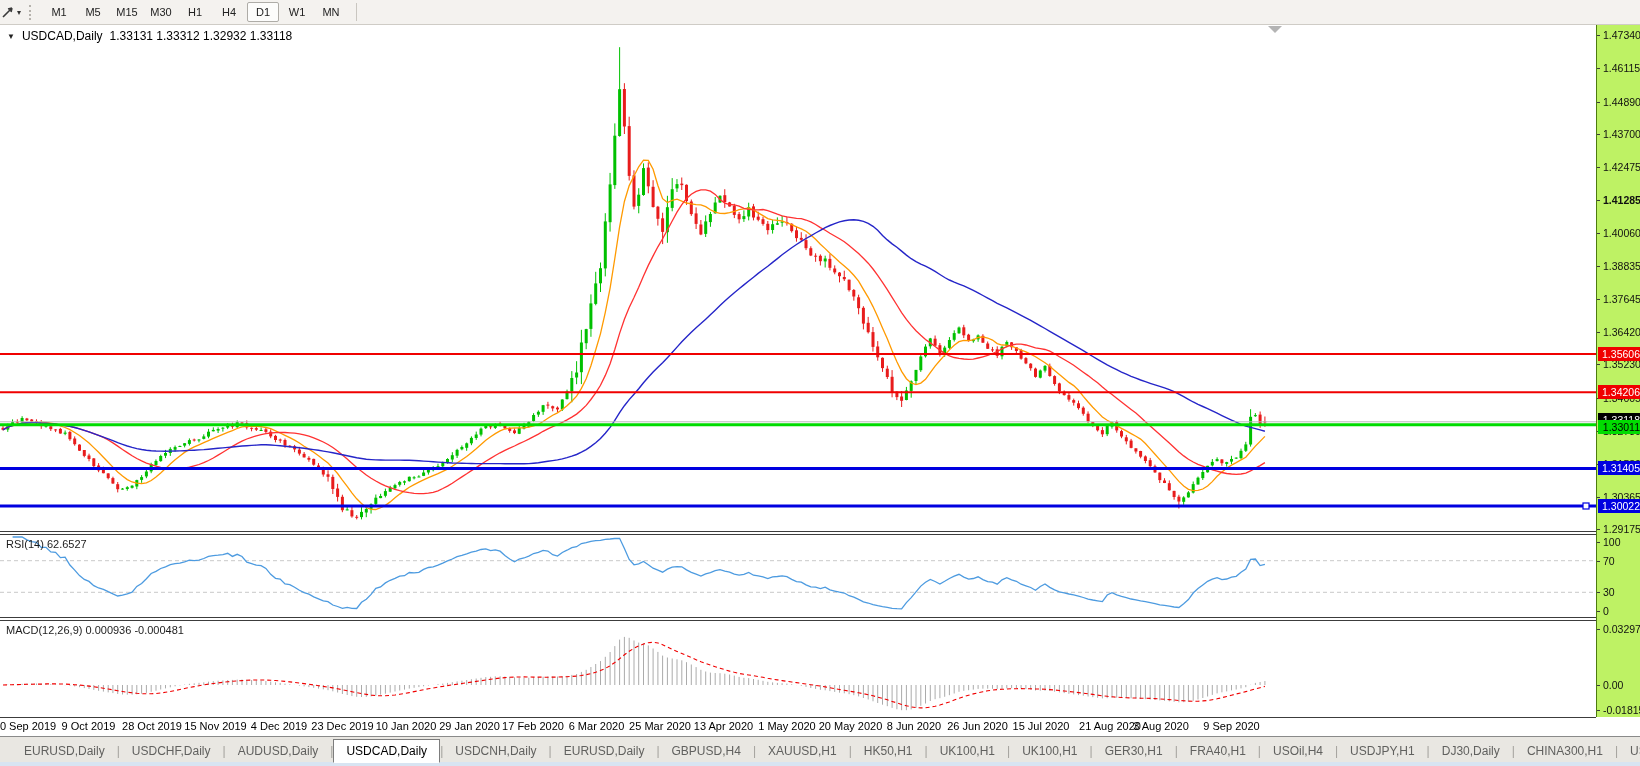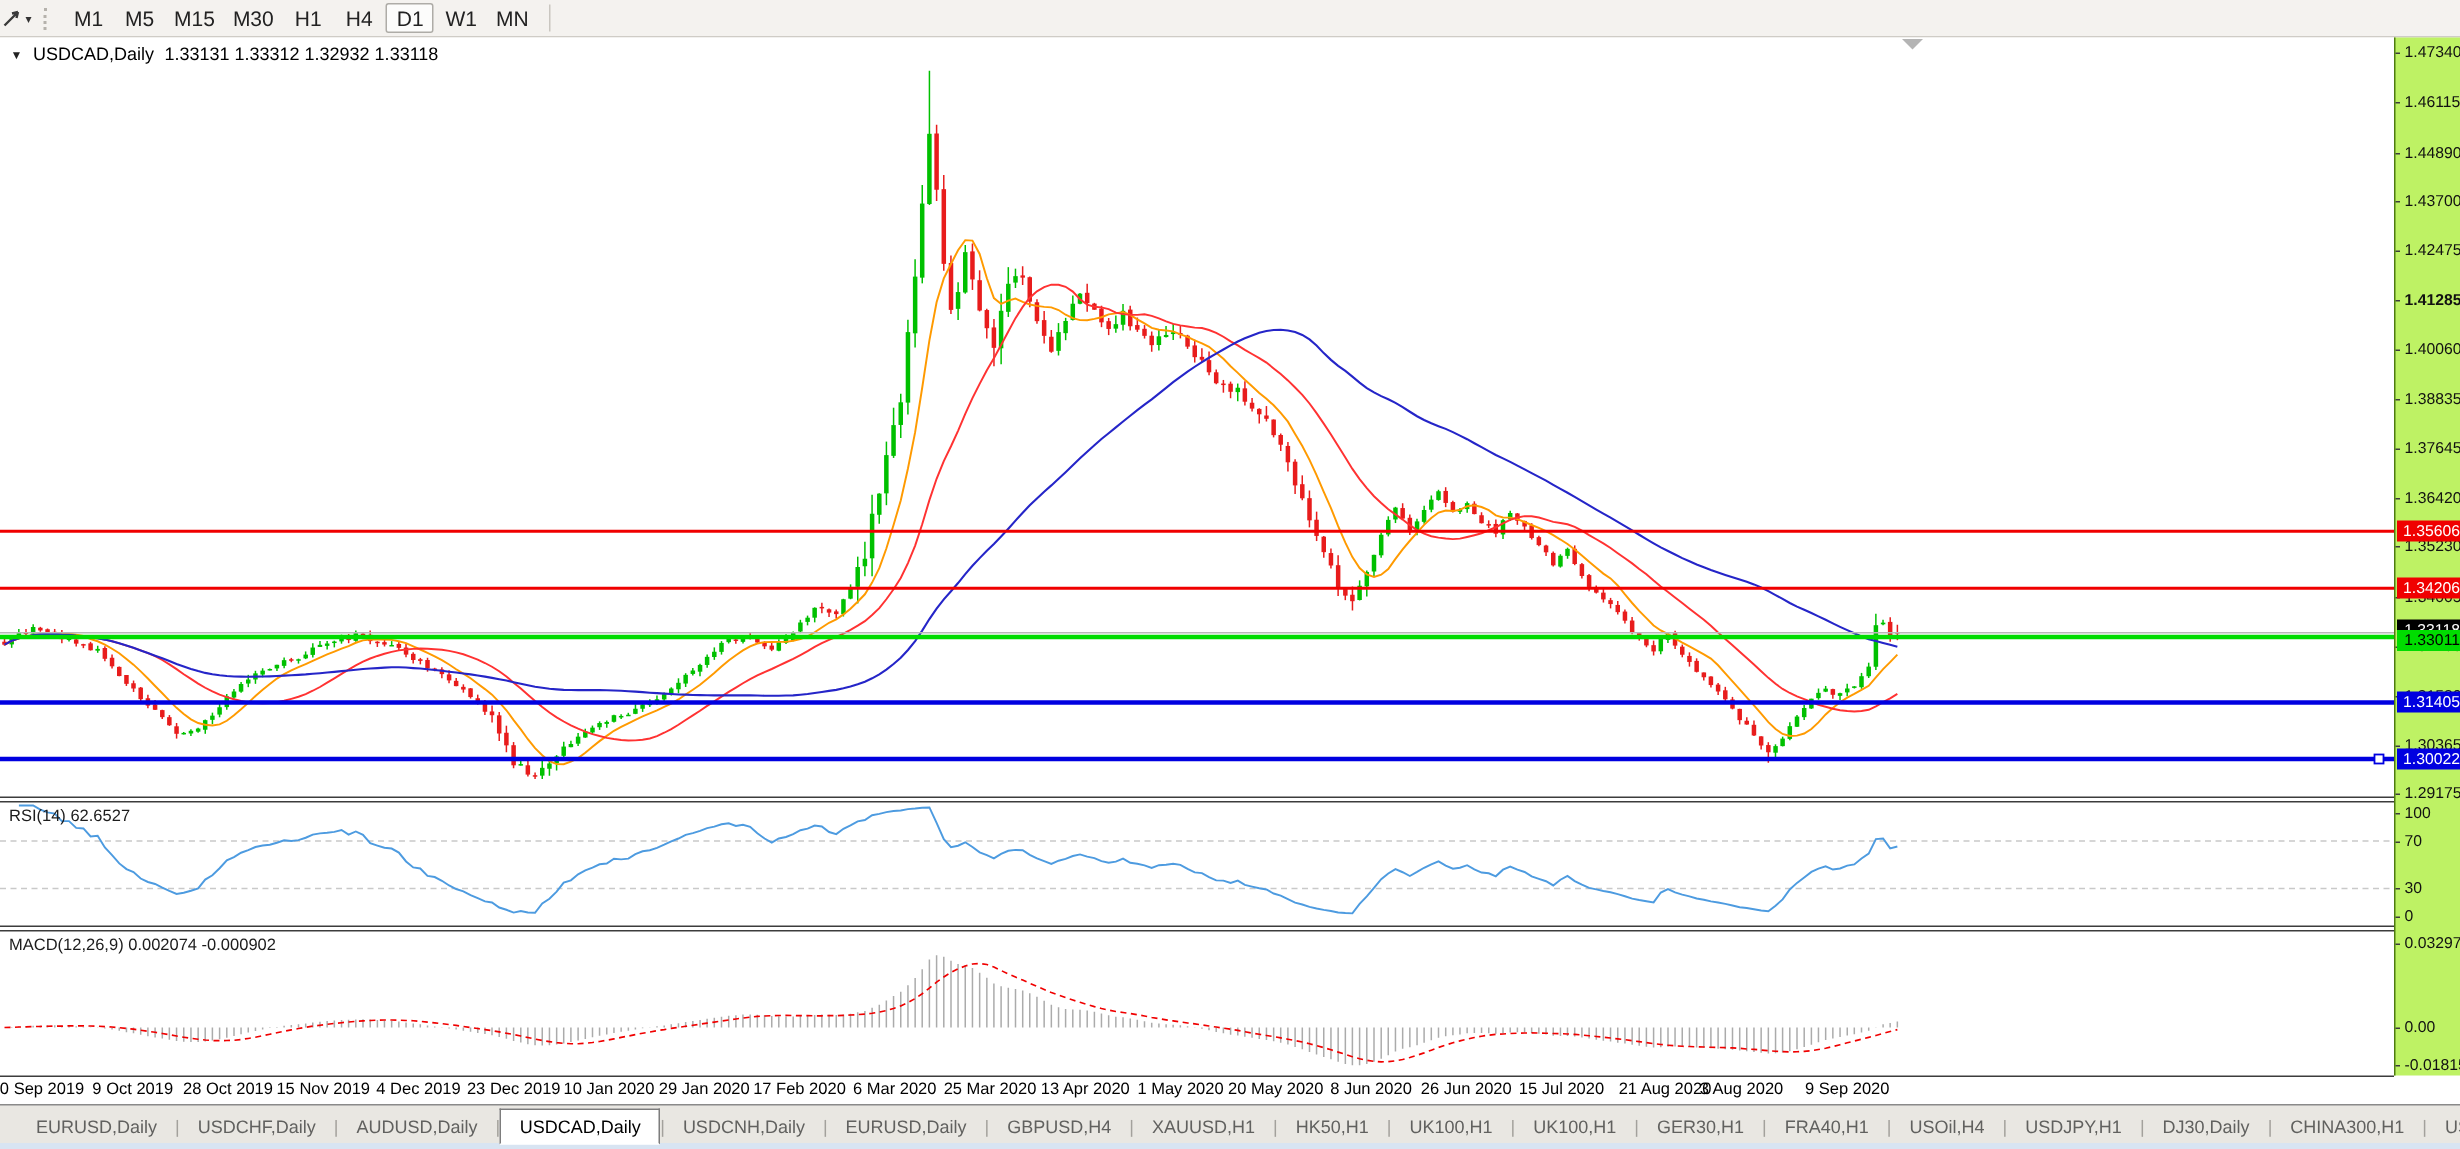--- a/index.html
+++ b/index.html
@@ -5,21 +5,21 @@
   html,body{margin:0;padding:0;background:#fff;}
   .screen{position:relative;width:1640px;height:766px;background:#fff;overflow:hidden;
           font-family:"Liberation Sans",sans-serif;}
   
   .toolbar{position:absolute;top:0;left:0;right:0;height:24px;background:#f4f2ef;
            border-bottom:1px solid #cfccc6;display:flex;align-items:center;}
   .tool-icon{display:flex;align-items:center;height:20px;padding:0 3px;margin-left:-2px;}
   .tool-icon .caret{font-size:8px;color:#333;margin-left:2px;}
   .grip{width:4px;height:15px;border-left:2px dotted #b5b2ac;margin:0 7px 0 5px;}
   .tf-btn{min-width:22px;padding:0 4px;height:18px;line-height:18px;text-align:center;
-          font-size:14px;color:#222;margin:0 1px;border:1px solid transparent;border-radius:2px;cursor:default;}
+          font-size:11px;color:#222;margin:0 1px;border:1px solid transparent;border-radius:2px;cursor:default;}
   .tf-btn.active{background:#fcfcfb;border-color:#aeaca7;}
   .vsep{width:1px;height:18px;background:#c9c6c0;margin:0 8px;}
   
   .panel{position:absolute;left:0;width:1596px;background:#fff;box-sizing:content-box;}
   .panel.main{top:25px;height:506px;border-bottom:1px solid #3c3c3c;}
   .panel.rsi{top:534px;height:82px;border-top:1px solid #3c3c3c;border-bottom:1px solid #3c3c3c;}
   .panel.macd{top:620px;height:96px;border-top:1px solid #3c3c3c;border-bottom:1px solid #3c3c3c;}
   .panel svg{display:block;}
   .chart-title{position:absolute;top:29px;left:7px;font-size:12px;color:#000;
                display:flex;align-items:center;gap:7px;z-index:5;}
@@ -628,21 +628,21 @@
 
   <div class="ind-label" style="top:538px;">RSI(14) 62.6527</div>
   <div class="panel rsi">
       <svg id="svgRsi" width="1596" height="82">
         <line x1="0" y1="25.7" x2="1596" y2="25.7" stroke="#c9c9c9" stroke-width="1" stroke-dasharray="4,3"></line>
         <line x1="0" y1="57.3" x2="1596" y2="57.3" stroke="#c9c9c9" stroke-width="1" stroke-dasharray="4,3"></line>
         <polyline points="12.6,2.0 17.3,2.0 22.1,2.0 26.9,4.8 31.7,6.6 36.5,7.4 41.2,12.4 46.0,12.4 50.8,16.9 55.6,17.3 60.4,22.6 65.1,22.2 69.9,30.0 74.7,35.1 79.5,40.6 84.3,44.4 89.0,46.4 93.8,50.7 98.6,53.0 103.4,54.3 108.2,56.7 112.9,58.9 117.7,61.0 122.5,60.2 127.3,58.8 132.1,57.2 136.8,51.4 141.6,48.5 146.4,43.8 151.2,38.5 156.0,36.4 160.7,33.5 165.5,31.8 170.3,29.7 175.1,28.7 179.9,28.2 184.6,26.8 189.4,25.2 194.2,25.7 199.0,25.1 203.8,23.5 208.5,21.4 213.3,20.6 218.1,20.2 222.9,19.6 227.7,18.3 232.4,21.4 237.2,19.3 242.0,21.5 246.8,27.1 251.6,28.7 256.3,30.2 261.1,30.7 265.9,33.4 270.7,39.3 275.5,43.3 280.2,44.0 285.0,48.9 289.8,49.7 294.6,52.2 299.4,55.3 304.1,57.7 308.9,59.2 313.7,61.8 318.5,63.8 323.3,65.9 328.0,66.7 332.8,70.0 337.6,71.5 342.4,73.4 347.2,72.4 351.9,73.3 356.7,73.5 361.5,67.3 366.3,64.2 371.1,59.4 375.8,53.4 380.6,51.9 385.4,47.9 390.2,45.3 395.0,43.4 399.7,41.2 404.5,40.7 409.3,37.5 414.1,37.9 418.9,37.4 423.6,34.4 428.4,32.5 433.2,31.8 438.0,30.2 442.8,28.1 447.5,25.9 452.3,24.0 457.1,21.6 461.9,20.4 466.7,18.9 471.4,17.1 476.2,16.1 481.0,14.5 485.8,13.9 490.6,15.6 495.3,14.8 500.1,16.2 504.9,20.5 509.7,24.0 514.5,26.8 519.2,24.0 524.0,23.0 528.8,21.1 533.6,18.5 538.4,17.4 543.1,15.4 547.9,16.0 552.7,19.7 557.5,21.1 562.3,17.5 567.0,15.2 571.8,12.6 576.6,11.7 581.4,8.5 586.2,7.6 590.9,6.4 595.7,5.7 600.5,5.3 605.3,4.4 610.1,4.0 614.8,3.5 619.6,3.3 624.4,13.6 629.2,24.4 634.0,29.8 638.7,28.8 643.5,26.5 648.3,29.7 653.1,33.2 657.9,35.1 662.6,37.2 667.4,34.2 672.2,32.2 677.0,31.6 681.8,31.8 686.5,34.9 691.3,37.3 696.1,39.1 700.9,41.0 705.7,38.8 710.4,37.6 715.2,35.7 720.0,34.6 724.8,36.1 729.6,37.1 734.3,39.1 739.1,40.2 743.9,39.4 748.7,37.4 753.5,40.2 758.2,40.8 763.0,41.9 767.8,43.6 772.6,41.8 777.4,41.5 782.1,40.9 786.9,41.6 791.7,44.3 796.5,46.6 801.3,47.1 806.0,49.8 810.8,51.9 815.6,52.1 820.4,53.6 825.2,52.1 829.9,54.9 834.7,56.1 839.5,57.2 844.3,58.0 849.1,60.7 853.8,62.1 858.6,64.4 863.4,66.8 868.2,68.0 873.0,69.6 877.7,70.7 882.5,71.6 887.3,72.3 892.1,73.3 896.9,73.7 901.6,73.9 906.4,67.6 911.2,62.6 916.0,56.9 920.8,51.1 925.5,47.3 930.3,44.4 935.1,46.5 939.9,49.0 944.7,46.3 949.4,43.5 954.2,41.2 959.0,39.3 963.8,42.1 968.6,44.1 973.3,43.5 978.1,41.8 982.9,44.6 987.7,46.7 992.5,47.2 997.2,49.2 1002.0,44.8 1006.8,42.7 1011.6,44.8 1016.4,46.3 1021.1,49.2 1025.9,50.9 1030.7,52.5 1035.5,55.3 1040.3,51.5 1045.0,48.9 1049.8,52.4 1054.6,54.8 1059.4,56.9 1064.2,57.9 1068.9,59.0 1073.7,59.8 1078.5,61.1 1083.3,62.5 1088.1,64.1 1092.8,65.0 1097.6,65.8 1102.4,66.6 1107.2,60.0 1112.0,57.7 1116.7,59.9 1121.5,61.4 1126.3,62.6 1131.1,64.0 1135.9,64.8 1140.6,65.9 1145.4,66.7 1150.2,67.6 1155.0,68.7 1159.8,69.8 1164.5,70.3 1169.3,71.2 1174.1,72.0 1178.9,72.5 1183.7,68.8 1188.4,64.6 1193.2,58.0 1198.0,53.6 1202.8,50.0 1207.6,46.3 1212.3,44.1 1217.1,42.6 1221.9,44.7 1226.7,44.0 1231.5,42.1 1236.2,41.3 1241.0,37.3 1245.8,34.1 1250.6,24.4 1255.4,24.0 1260.1,30.6 1264.9,29.3" fill="none" stroke="#4d9be0" stroke-width="1.3"></polyline>
       </svg>
     </div>
 
-  <div class="ind-label" style="top:624px;">MACD(12,26,9) 0.002074 -0.000902</div>
+  <div class="ind-label" style="top:624px;">MACD(12,26,9) 0.000936 -0.000481</div>
   <div class="panel macd">
       <svg id="svgMacd" width="1596" height="96">
         <g>
           <line x1="3.0" y1="64" x2="3.0" y2="64.0" stroke="#ababab" stroke-width="1"></line>
           <line x1="7.8" y1="64" x2="7.8" y2="63.7" stroke="#ababab" stroke-width="1"></line>
           <line x1="12.6" y1="64" x2="12.6" y2="63.4" stroke="#ababab" stroke-width="1"></line>
           <line x1="17.3" y1="64" x2="17.3" y2="63.2" stroke="#ababab" stroke-width="1"></line>
           <line x1="22.1" y1="64" x2="22.1" y2="62.8" stroke="#ababab" stroke-width="1"></line>
           <line x1="26.9" y1="64" x2="26.9" y2="62.6" stroke="#ababab" stroke-width="1"></line>
           <line x1="31.7" y1="64" x2="31.7" y2="62.5" stroke="#ababab" stroke-width="1"></line>

